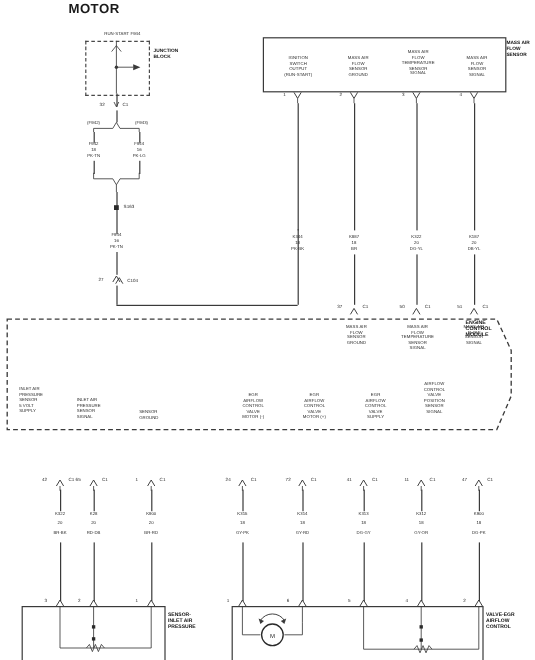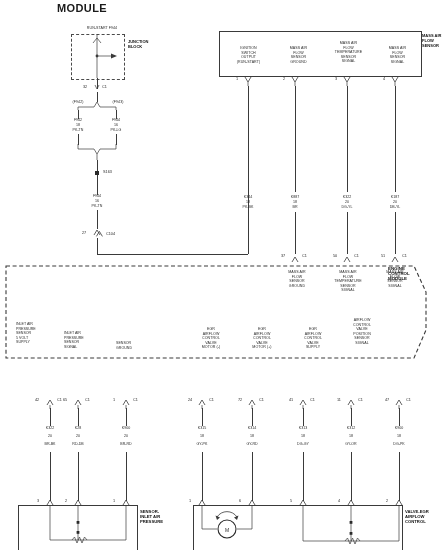--- a/index.html
+++ b/index.html
@@ -15,21 +15,21 @@
   .pin{font-size:3.8px;color:#2a2a2a;}
   .vline{position:absolute;width:0;border-left:.7px solid #3a3a3a;}
   .hline{position:absolute;height:0;border-top:.7px solid #3a3a3a;}
   .boxS{position:absolute;border:1px solid #3a3a3a;background:transparent;}
   .boxD{position:absolute;border:1px dashed #4a4a4a;}
   svg{display:block;overflow:visible;}
 </style>
 </head>
 <body>
 
-<div class="abs ttl" style="left:57px;top:2px;">MODULE</div>
+<div class="abs ttl" style="left:57px;top:2px;">MOTOR</div>
 
 <div class="abs lbl" style="left:62px;top:26px;width:80px;">RUN-START F944</div>
 <div class="boxD" style="left:71px;top:34px;width:52px;height:44px;"></div>
 <div class="abs lblR" style="left:128px;top:39px;width:40px;font-size:4px;">JUNCTION
 BLOCK</div>
 
 <svg class="abs" style="left:71px;top:34px;" width="56" height="46">
   <line x1="26" y1="0" x2="26" y2="44" stroke="#3a3a3a" stroke-width=".7"></line>
   <path d="M22,9 L26,4 L30,9" fill="none" stroke="#3a3a3a" stroke-width=".7"></path>
   <line x1="26" y1="22" x2="40" y2="22" stroke="#3a3a3a" stroke-width=".7"></line>

